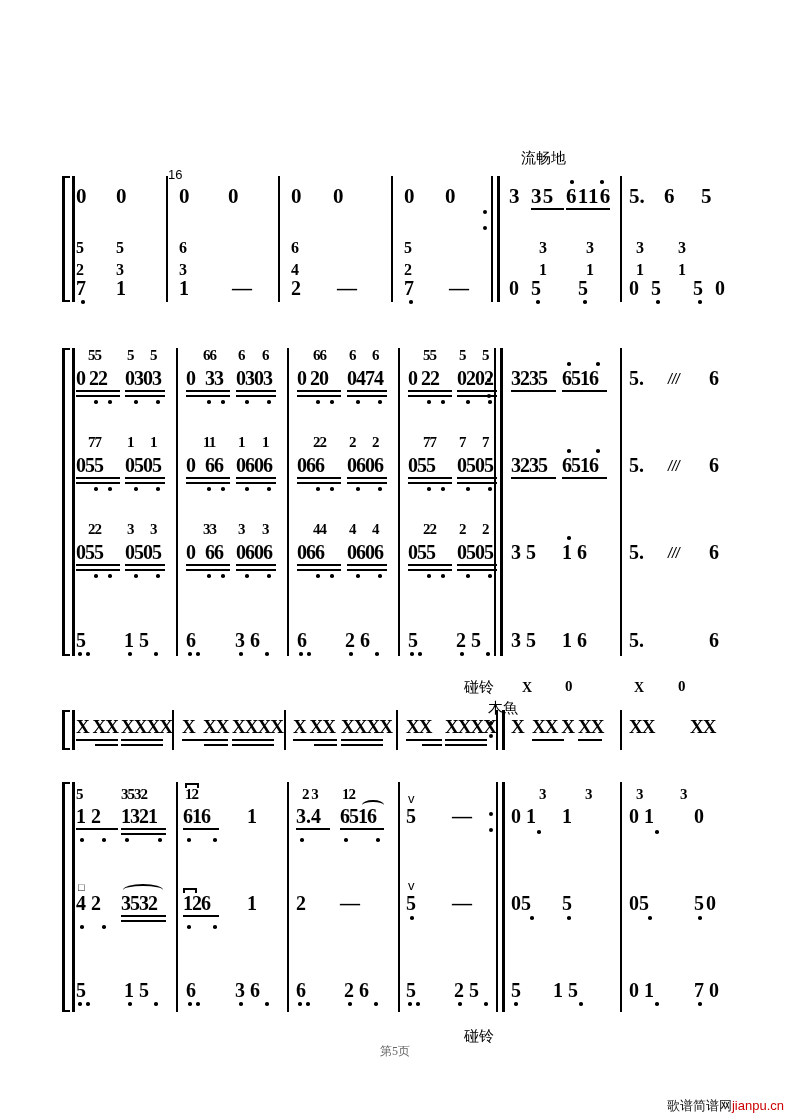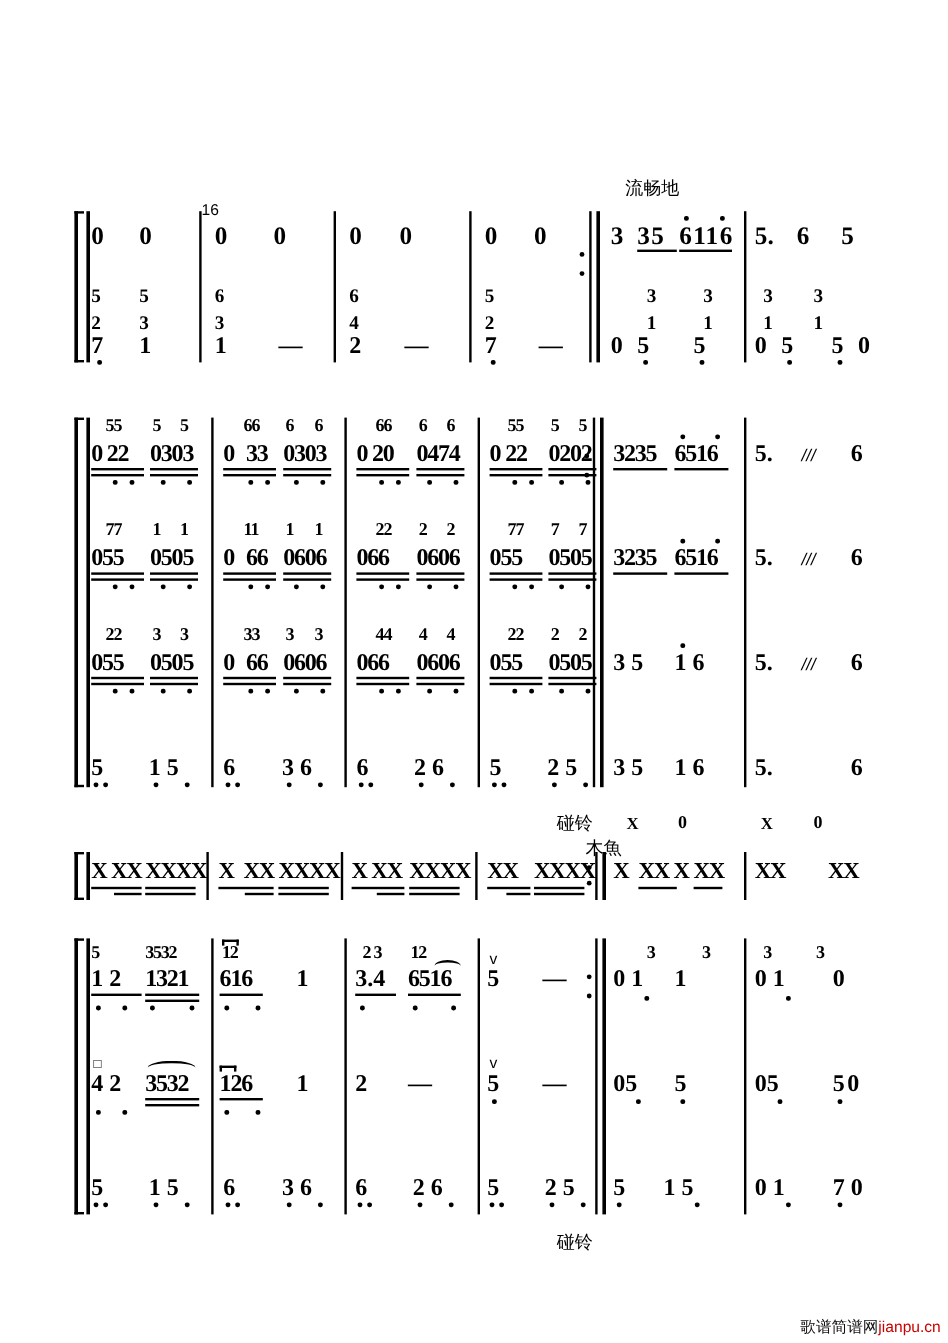--- a/index.html
+++ b/index.html
@@ -569,17 +569,18 @@
   <div class="bar" style="left:287px;top:782px;height:230px;"></div>
   <div class="bar" style="left:398px;top:782px;height:230px;"></div>
   <div class="bar thick" style="left:502px;top:782px;height:230px;"></div>
   <div class="bar" style="left:496px;top:782px;height:230px;"></div>
   <div class="rdot" style="left:489px;top:812px;"></div>
   <div class="rdot" style="left:489px;top:828px;"></div>
   <div class="bar" style="left:620px;top:782px;height:230px;"></div>
 
   <div class="t cn" style="left:464px;top:1028px;font-size:15px;">碰铃</div>
 
+  <div class="footer" style="top:1043px;">第5页</div>
 
   <div class="wm">
     <span>歌谱简谱网</span><span class="red">jianpu.cn</span>
   </div>
 </div>
 
 </body></html>

